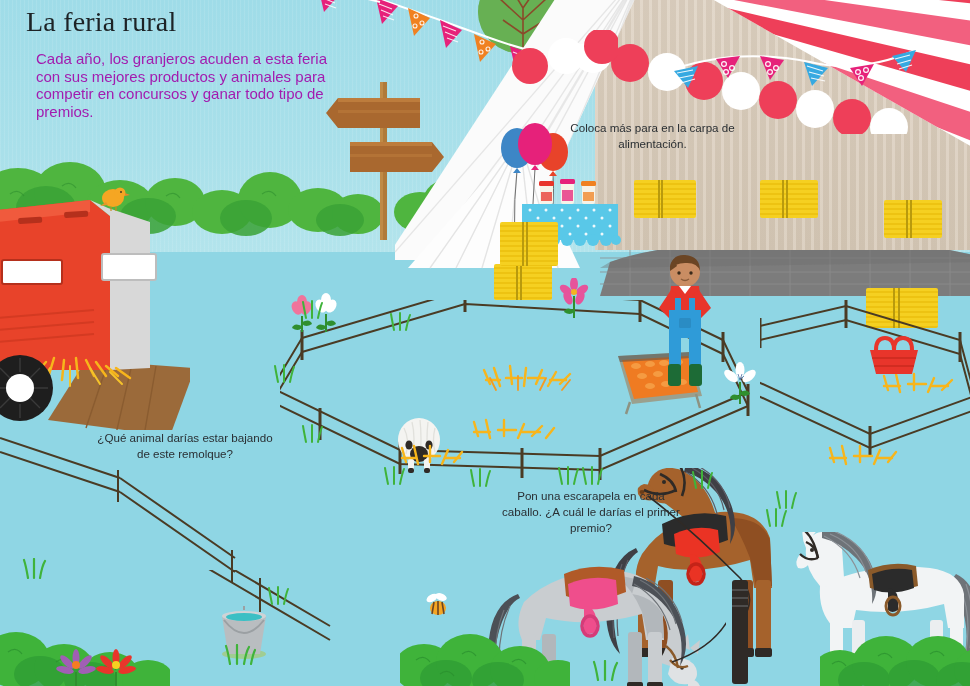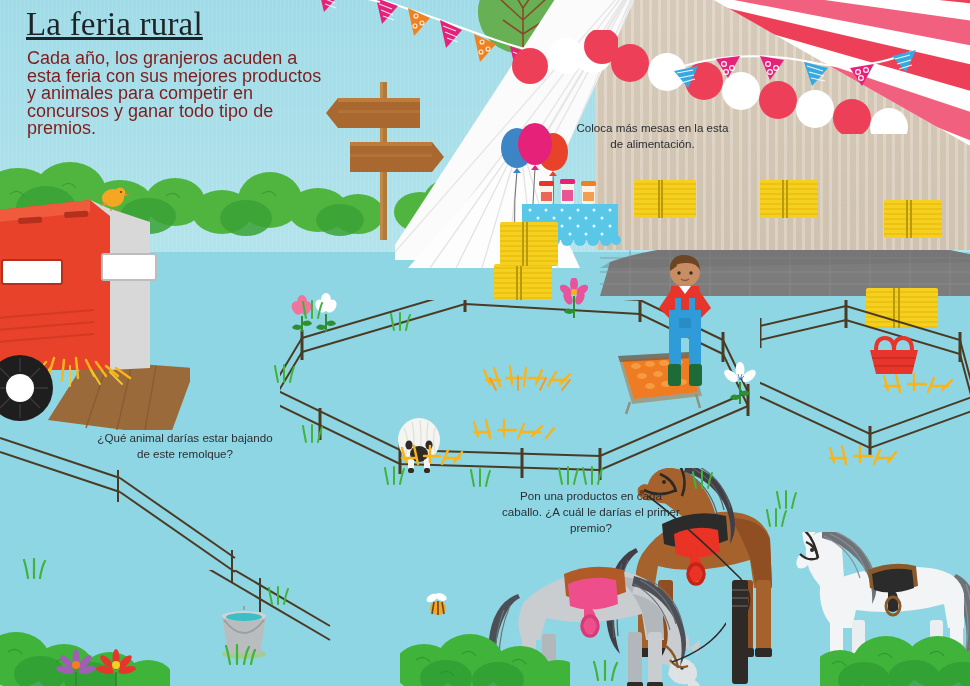--- a/index.html
+++ b/index.html
@@ -10,22 +10,22 @@
   }
   #scene{position:relative;width:970px;height:686px;overflow:hidden;}
   .abs{position:absolute;}
   
   #sky{left:0;top:0;width:970px;height:252px;
     background:
       repeating-linear-gradient(90deg, rgba(255,255,255,.10) 0 1px, rgba(255,255,255,0) 1px 4px),
       linear-gradient(180deg,#9fdce8 0%,#a9e0ea 60%,#b3e4ec 100%);}
   
   #title{left:26px;top:6px;font-family:"Liberation Serif", serif;
-    font-size:33px;color:#1d2326;letter-spacing:.2px;text-decoration:underline;}
-  #intro{left:27px;top:50px;width:300px;font-size:18px;line-height:17.5px;color:#7f1d1d;}
+    font-size:28px;color:#1d2326;letter-spacing:.2px;}
+  #intro{left:36px;top:50px;width:300px;font-size:15px;line-height:17.5px;color:#a21caf;}
   .note{font-size:11.6px;line-height:16px;color:#2a2f33;text-align:center;}
   #note-tent{left:570px;top:120px;width:165px;}
   #note-trailer{left:95px;top:430px;width:180px;}
   #note-horses{left:500px;top:488px;width:182px;}
   
   .bale{position:absolute;background:
     repeating-linear-gradient(180deg,#f5d021 0 3px,#edc312 3px 5px);
     border-radius:2px;}
   .bale:before,.bale:after{content:"";position:absolute;top:0;bottom:0;width:2px;background:#b99a0d;}
   .bale:before{left:38%;}
@@ -889,17 +889,17 @@
     <ellipse cx="18" cy="18" rx="8" ry="7" fill="#f5a623"></ellipse>
     <g stroke="#6b4524" stroke-width="1.6">
       <path d="M14 12 L12 24 M18 11 L18 25 M22 12 L24 24"></path>
     </g>
     <ellipse cx="12" cy="8" rx="6" ry="3.5" fill="#ffffff" transform="rotate(-30 12 8)"></ellipse>
     <ellipse cx="21" cy="7" rx="6" ry="3.5" fill="#ffffff" transform="rotate(20 21 7)"></ellipse>
   </svg>
 
   <div class="abs" id="title">La feria rural</div>
   <div class="abs" id="intro">Cada año, los granjeros acuden a esta feria con sus mejores productos y animales para competir en concursos y ganar todo tipo de premios.</div>
-  <div class="abs note" id="note-tent">Coloca más mesas en la esta de alimentación.</div>
+  <div class="abs note" id="note-tent">Coloca más para en la carpa de alimentación.</div>
   <div class="abs note" id="note-trailer">¿Qué animal darías estar bajando de este remolque?</div>
-  <div class="abs note" id="note-horses">Pon una productos en cada caballo. ¿A cuál le darías el primer premio?</div>
+  <div class="abs note" id="note-horses">Pon una escarapela en cada caballo. ¿A cuál le darías el primer premio?</div>
 
 </div>
 
 </body></html>

